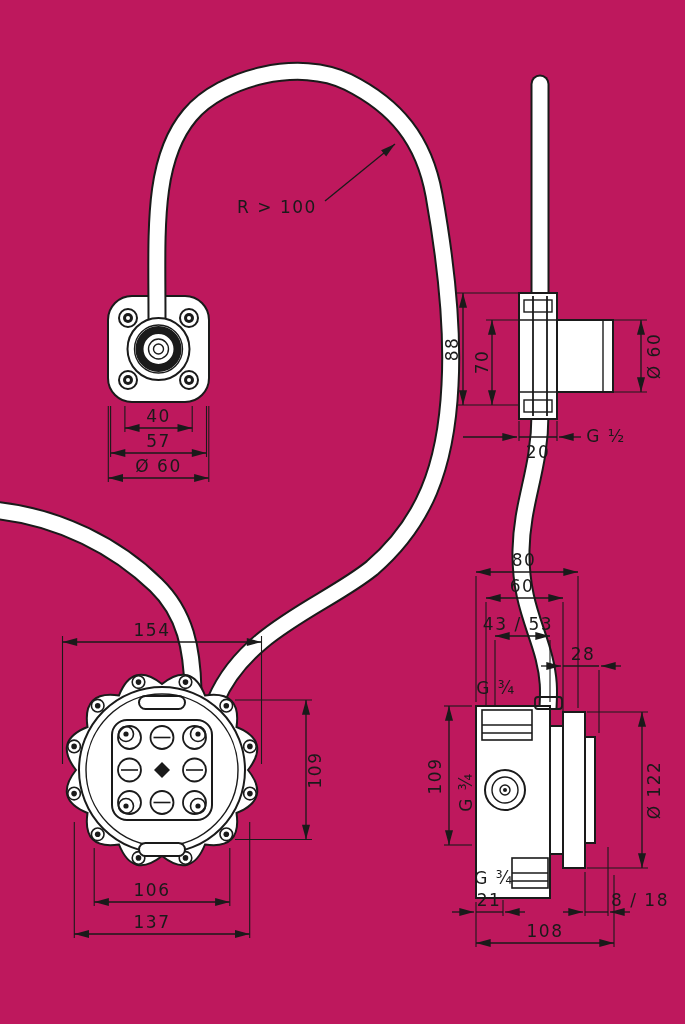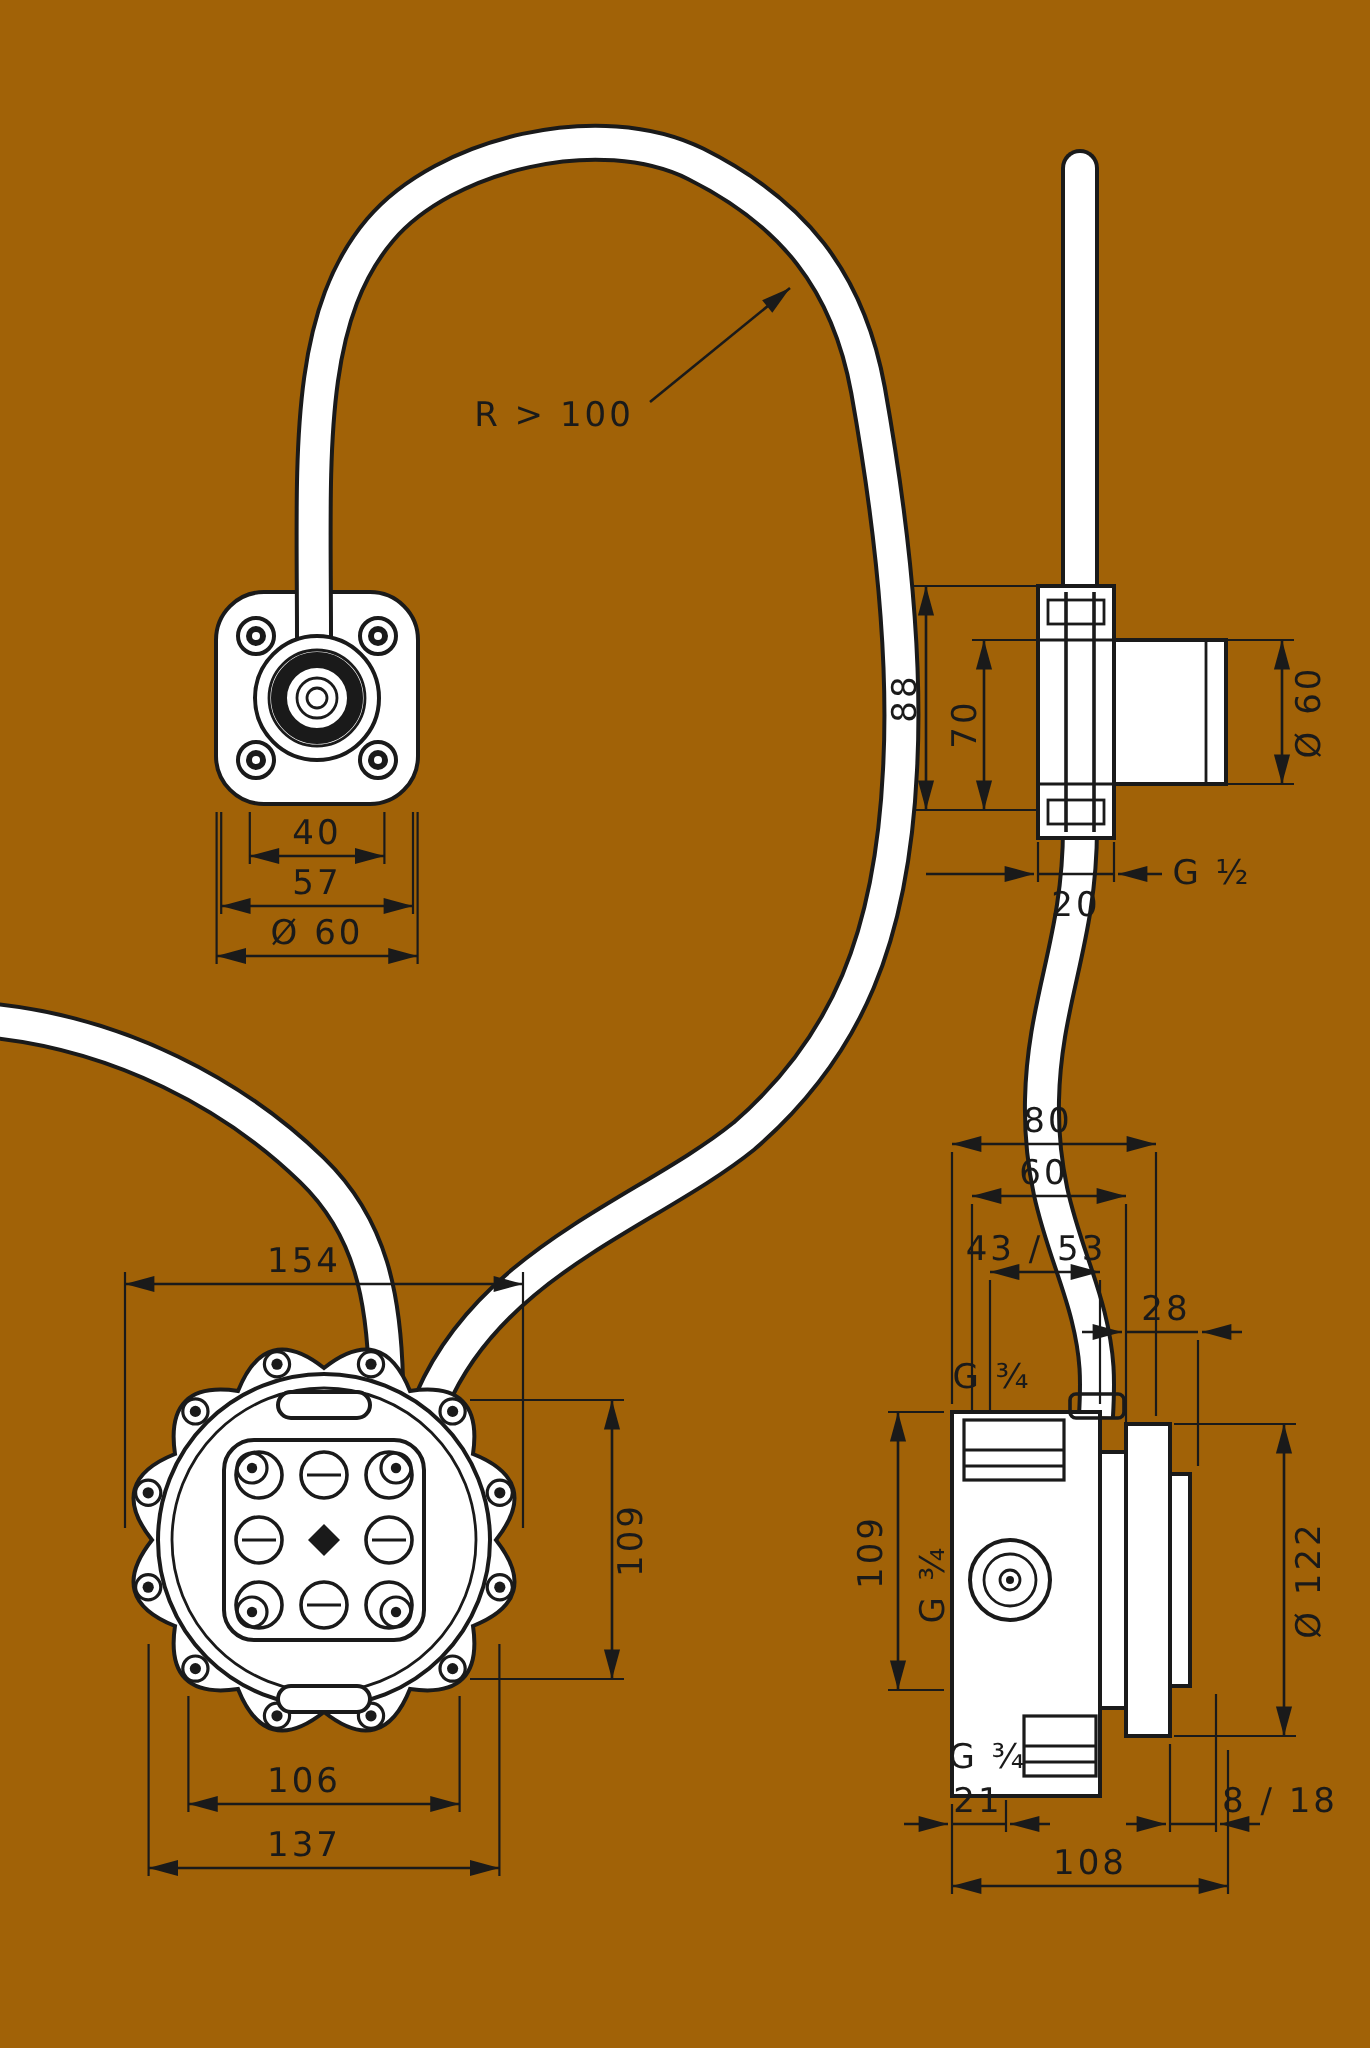--- a/index.html
+++ b/index.html
@@ -1,16 +1,16 @@
 <!DOCTYPE html>
 <html><head>
 <meta charset="utf-8">
 <style>
   html,body{margin:0;padding:0;background:#ffffff}
-  .page{width:685px;height:1024px;background:#a16207;position:relative;overflow:hidden;font-family:"DejaVu Sans",sans-serif}
+  .page{width:685px;height:1024px;background:#be185d;position:relative;overflow:hidden;font-family:"DejaVu Sans",sans-serif}
   svg text{font-family:"DejaVu Sans",sans-serif;font-size:17px;fill:#1a1a1a;letter-spacing:1.5px}
   .dt{text-anchor:middle}
   .ln{fill:none;stroke:#1a1a1a;stroke-width:2}
   .lnf{fill:#ffffff;stroke:#1a1a1a;stroke-width:2}
   .t14{fill:none;stroke:#1a1a1a;stroke-width:1.4}
   .t16{fill:none;stroke:#1a1a1a;stroke-width:1.6}
   .t18{fill:none;stroke:#1a1a1a;stroke-width:1.8}
   .ring{fill:none;stroke:#1a1a1a;stroke-width:8}
   .ext{stroke:#1a1a1a;stroke-width:1.1;fill:none}
   .dim{stroke:#1a1a1a;stroke-width:1.3;fill:none}

